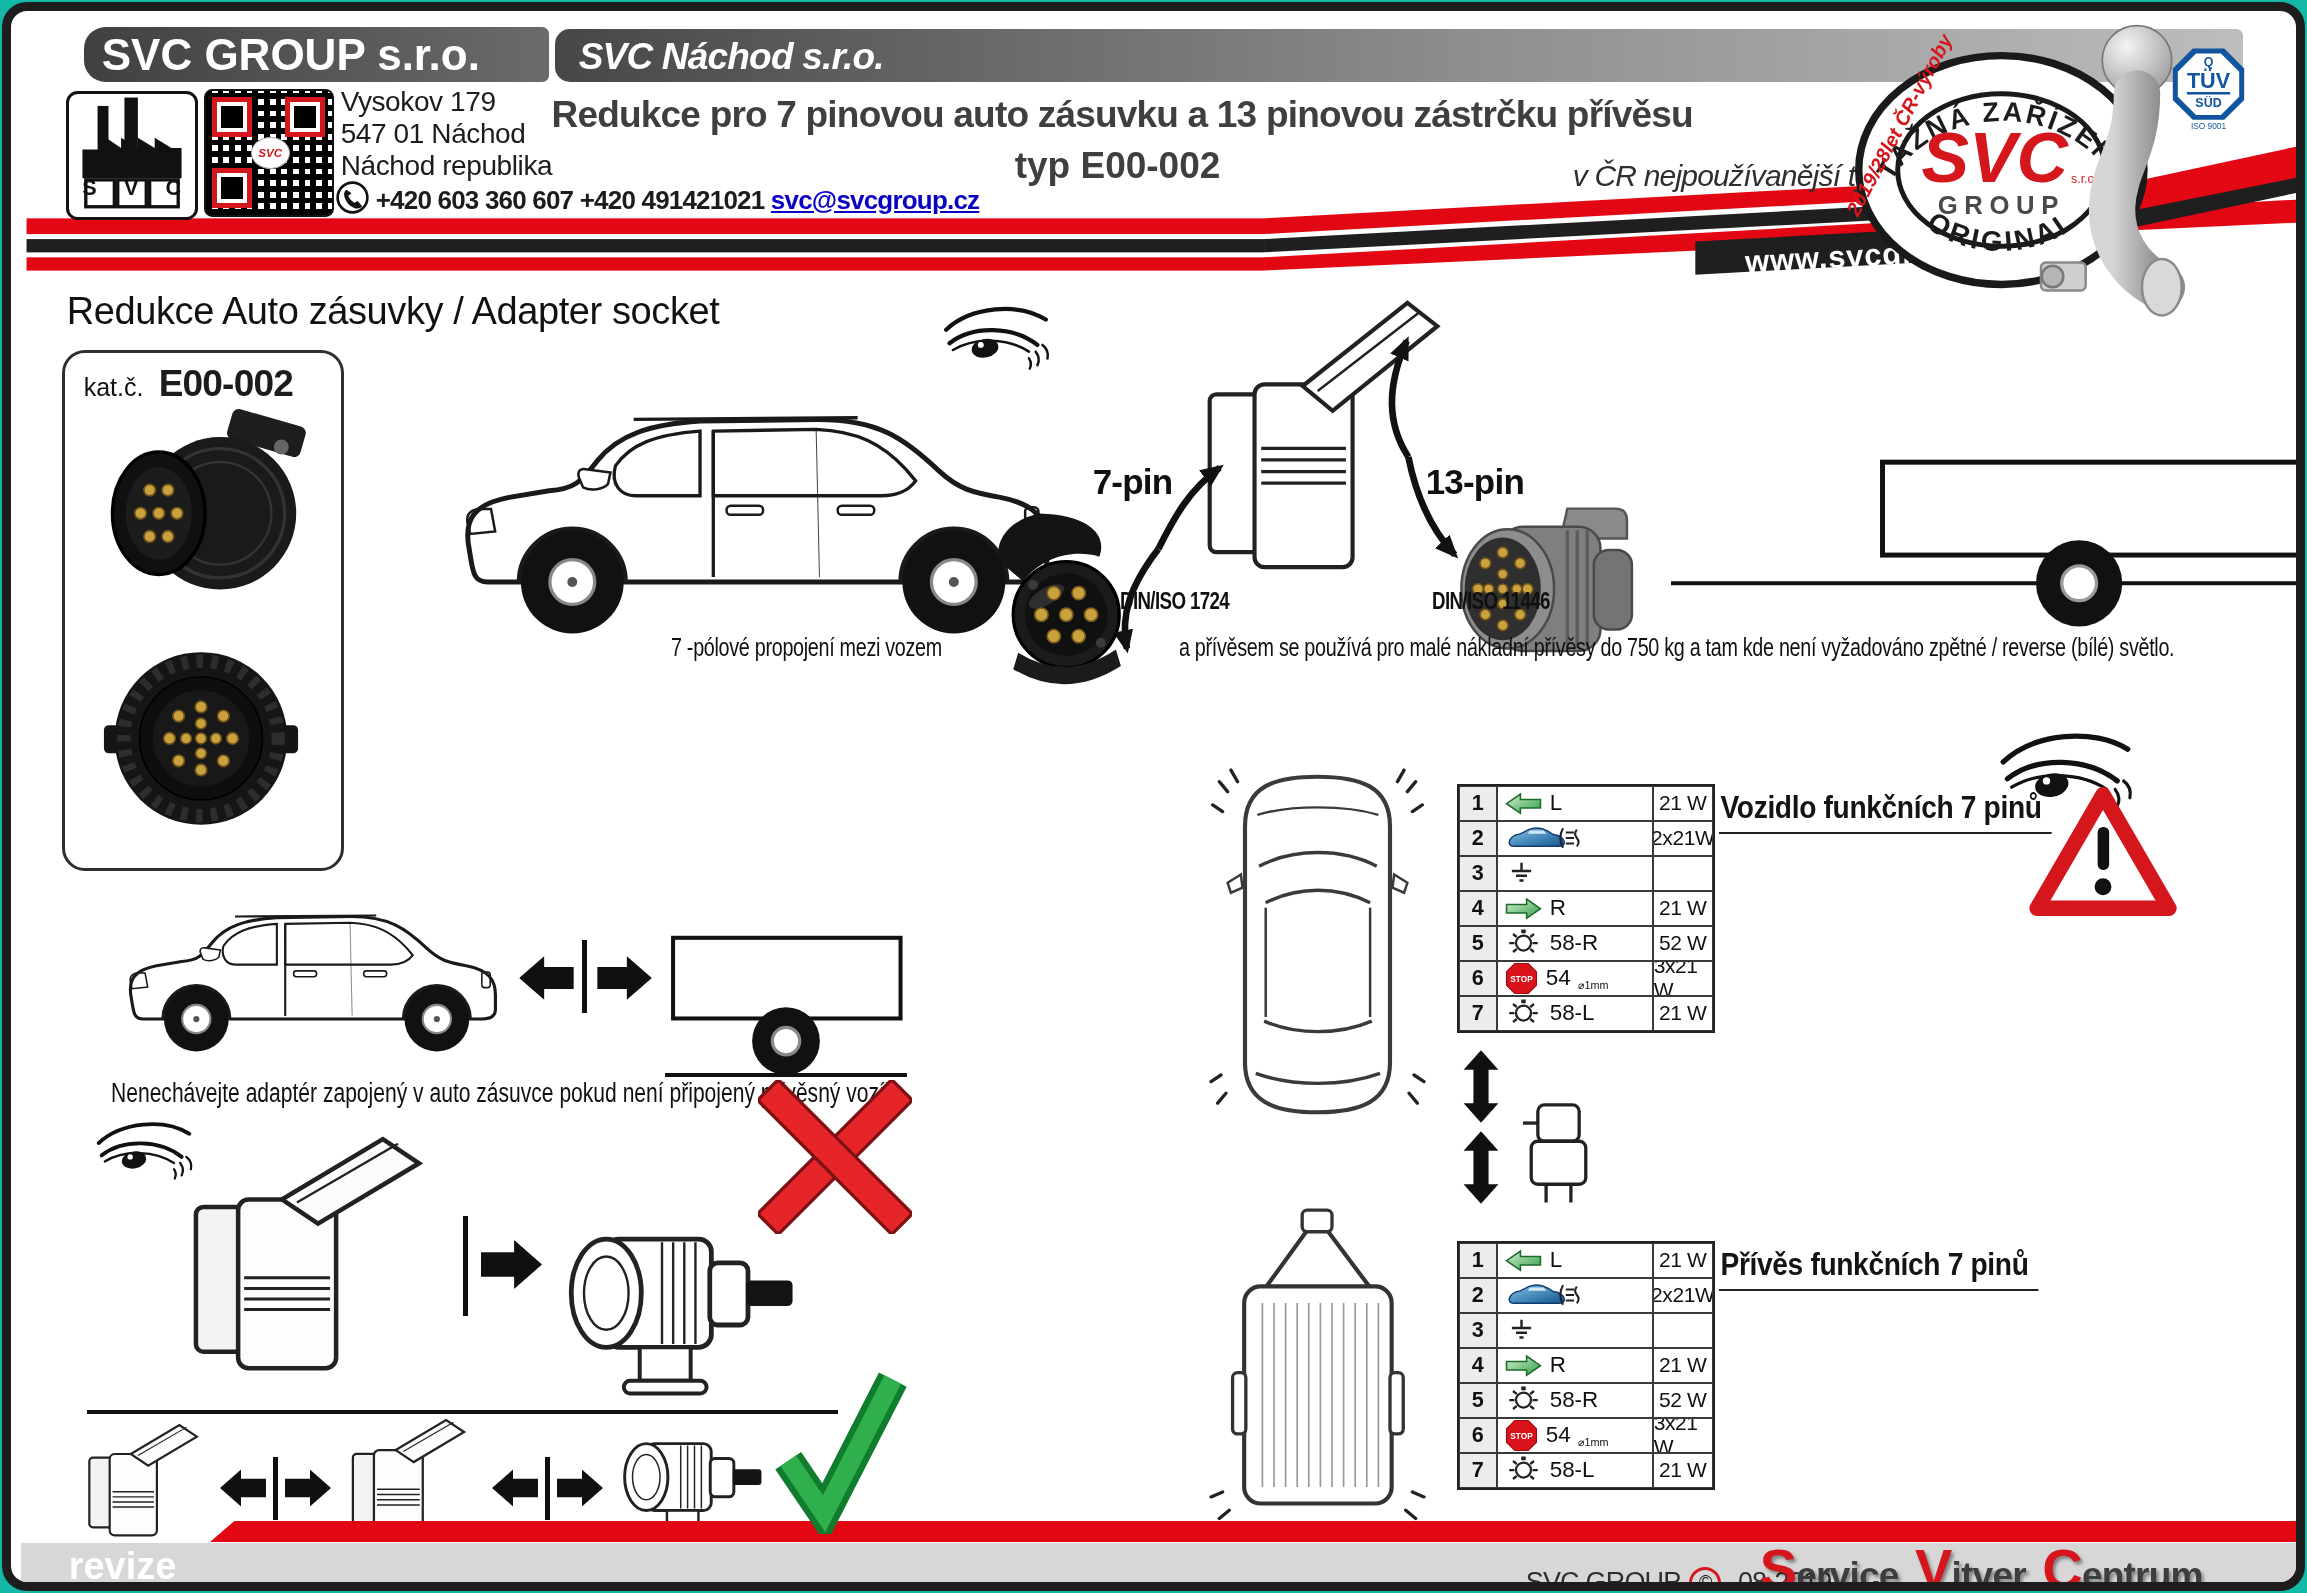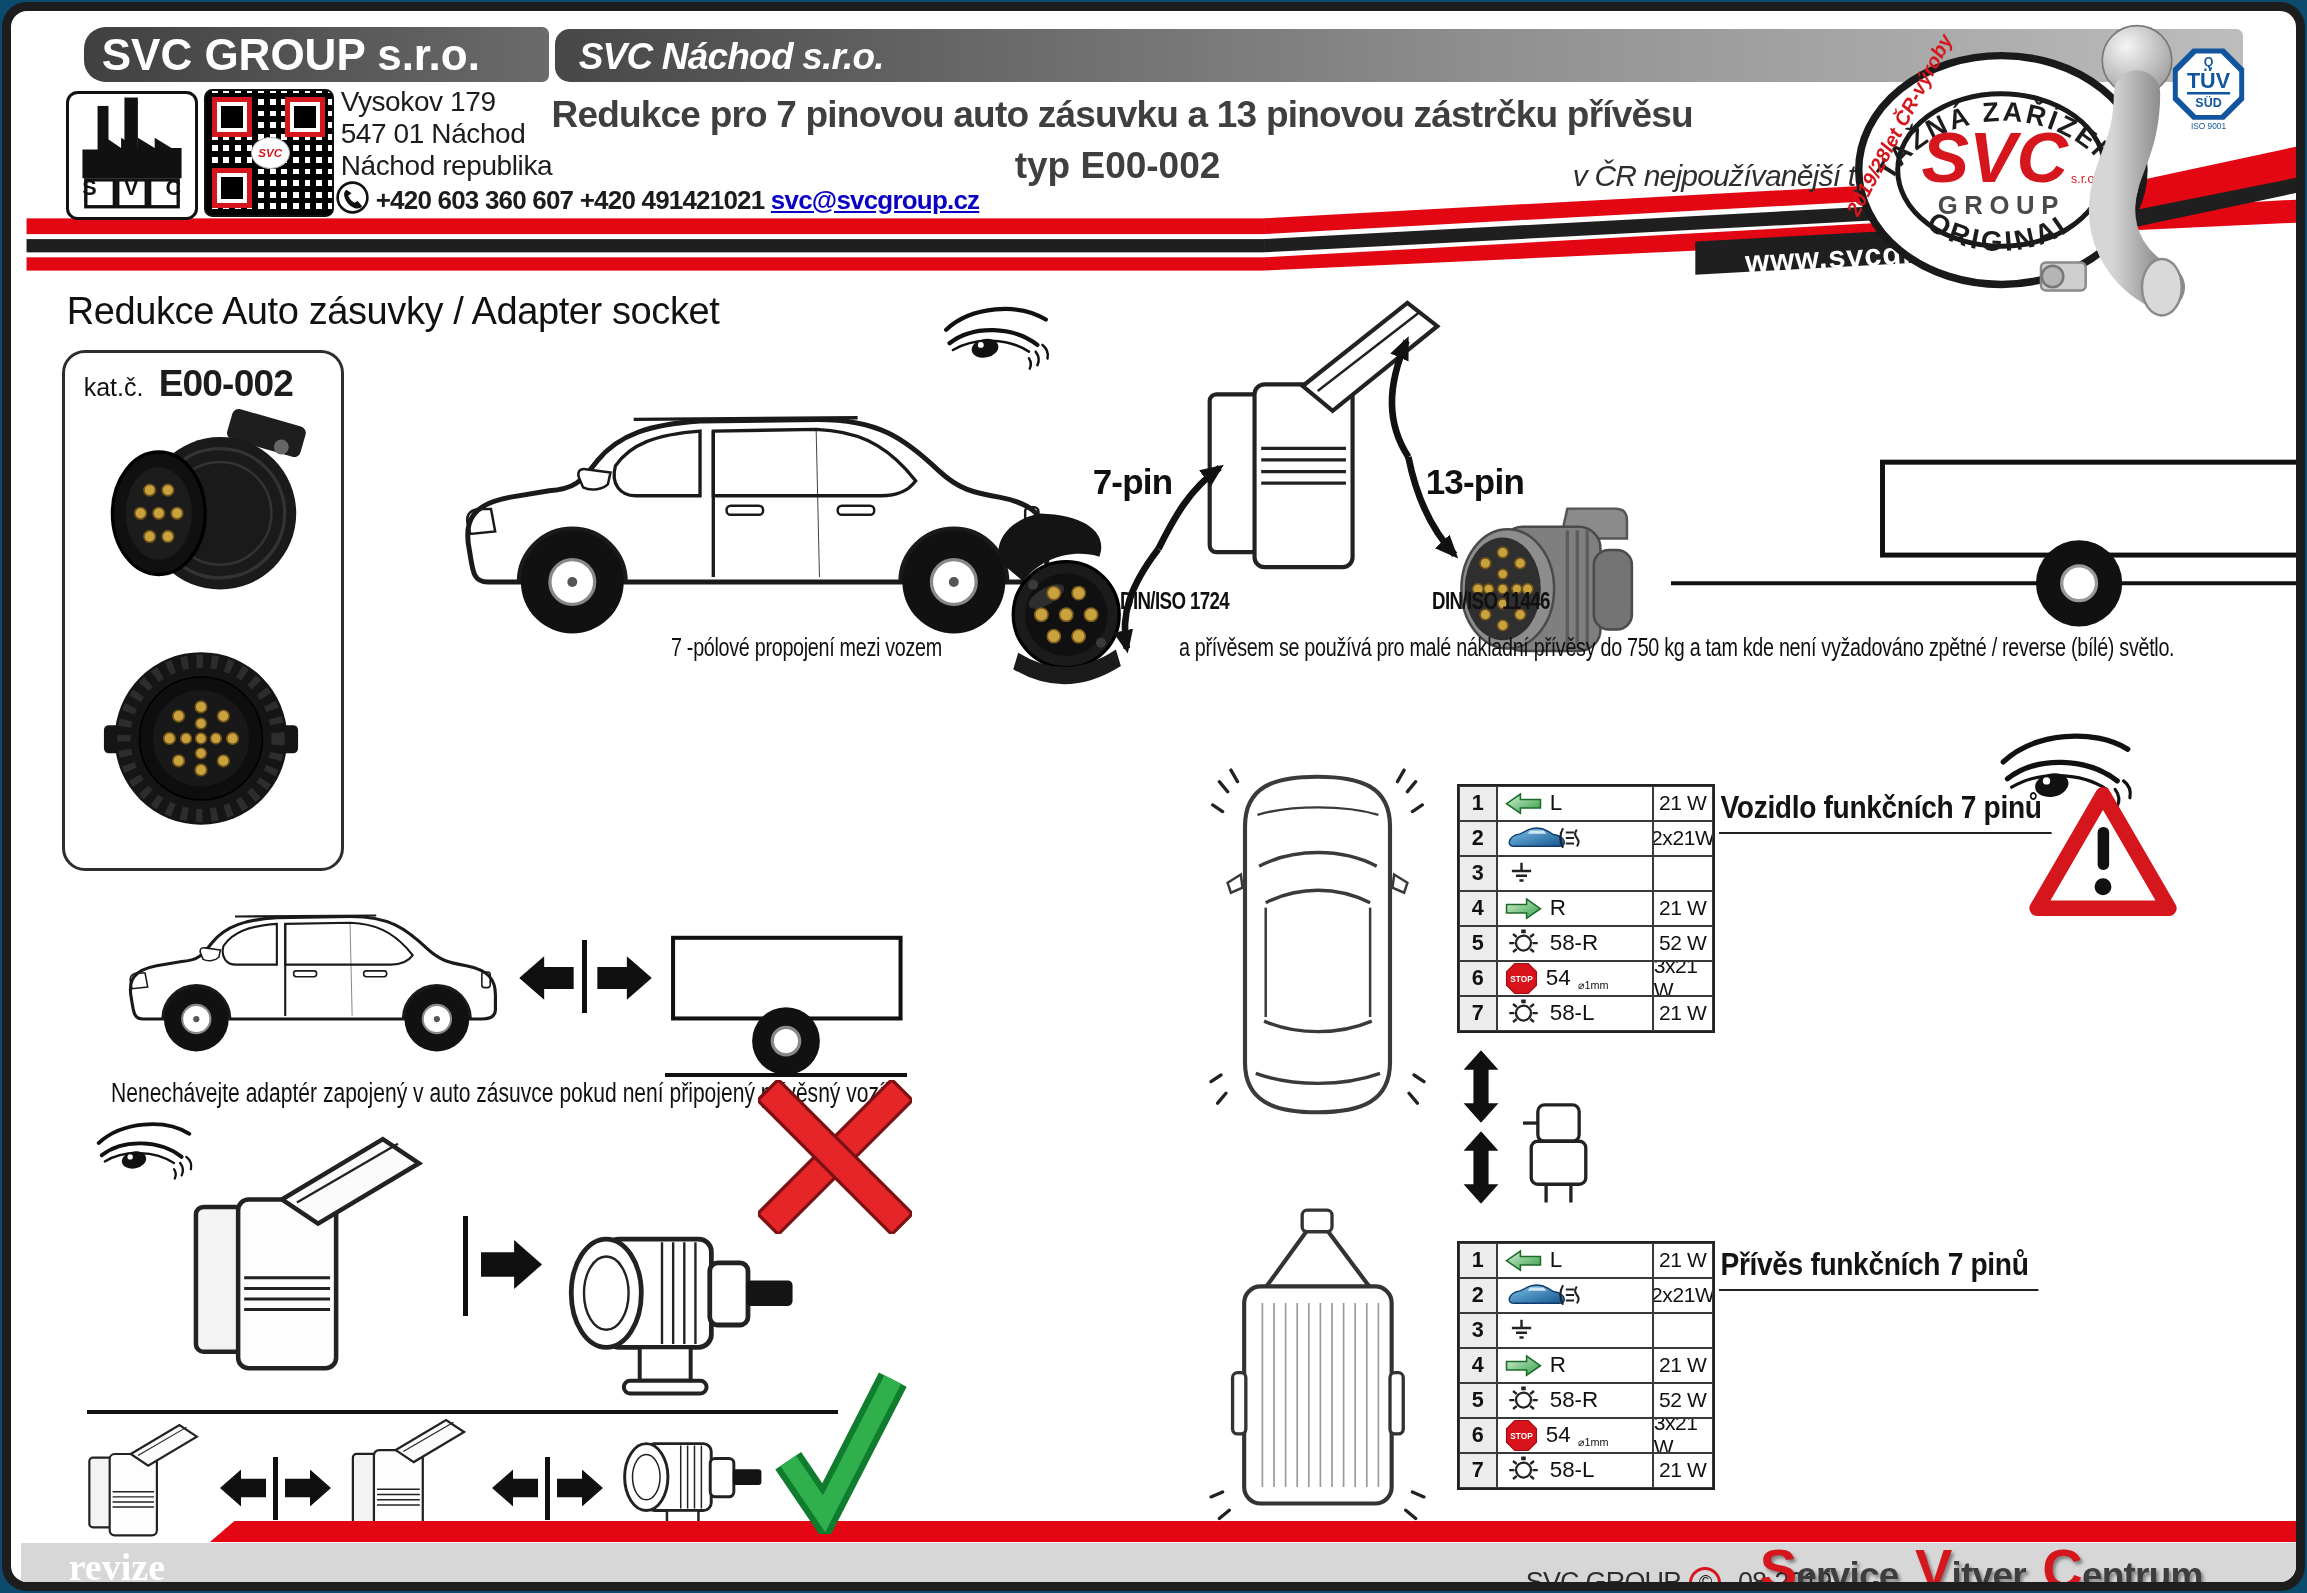--- a/index.html
+++ b/index.html
@@ -1,16 +1,16 @@
 <!DOCTYPE html>
 <html style="font-size:13.3px"><head>
 <meta charset="utf-8">
 <style>
   html,body{margin:0;padding:0;background:#fff;}
-  #canvas{position:relative;width:2307px;height:1593px;background:#0c4a6e;font-family:"Liberation Sans",sans-serif;overflow:hidden;}
+  #canvas{position:relative;width:2307px;height:1593px;background:#14b8a6;font-family:"Liberation Sans",sans-serif;overflow:hidden;}
   .sheet{position:absolute;inset:1.7px;border:9px solid #1d1d1d;border-radius:25px;background:#fff;overflow:hidden;}
   .abs{position:absolute;}
   svg{overflow:visible;}
   .hdr-bar1{background:linear-gradient(90deg,#404040,#6b6b6b);border-radius:21.6px 6.6px 6.6px 21.6px;z-index:2;}
   .hdr-bar2{background:linear-gradient(90deg,#474747,#8f8f8f 55%,#bdbdbd);border-radius:15px 6.6px 6.6px 15px;z-index:2;}
   .co1{color:#fff;font-weight:bold;font-size:44px;letter-spacing:0;line-height:55px;}
   .co2{color:#fff;font-weight:bold;font-style:italic;font-size:37px;letter-spacing:-0.8px;line-height:51px;}
   .addr{font-size:28px;color:#1c1c1c;line-height:32px;letter-spacing:-0.4px;z-index:3;}
   .phones{font-size:26px;font-weight:bold;color:#1c1c1c;letter-spacing:-0.8px;z-index:3;white-space:nowrap;}
   .email{color:#0a00c4;text-decoration:underline;font-weight:bold;}
@@ -31,21 +31,21 @@
   .tc{border:1.3px solid #3a3a3a;display:flex;align-items:center;overflow:hidden;}
   .num{background:#ececec;font-weight:bold;font-size:21.6px;justify-content:center;color:#111;}
   .fn{gap:7.5px;padding-left:7.5px;font-size:22.4px;color:#111;}
   .fn svg{flex:0 0 auto;}
   .sub{font-size:10.8px;align-self:flex-end;padding-bottom:2.5px;color:#111;}
   .wt{justify-content:center;font-size:21px;letter-spacing:-0.4px;color:#111;}
   .vbar{background:#0f0f0f;z-index:3;}
   .divline{background:#111;z-index:3;}
   .foot-gray{background:#d7d7d7;z-index:2;}
   .foot-red{background:#e30613;clip-path:polygon(25px 0,100% 0,100% 100%,0 100%);z-index:2;}
-  .revize{color:#fff;font-weight:bold;font-size:38px;z-index:3;font-family:Liberation Serif, serif;}
+  .revize{color:#fff;font-weight:bold;font-size:38px;z-index:3;}
   .copyline{display:flex;align-items:center;gap:8.3px;font-size:27px;color:#2e2e2e;z-index:3;letter-spacing:-0.8px;}
   .copyring{width:26.6px;height:26.6px;border:3.3px solid #d6161d;border-radius:50%;display:inline-flex;align-items:center;justify-content:center;font-size:18px;color:#111;}
   .brand{display:flex;gap:16.6px;align-items:baseline;z-index:3;}
   .bword{font-size:37px;font-weight:bold;color:#3d3d3d;text-shadow:2.5px 3.3px 3.3px rgba(0,0,0,.4);letter-spacing:-0.8px;}
   .bi{font-size:56px;color:#d6161d;}
   .stamp-side{color:#d6161d;font-size:20px;font-weight:bold;font-style:italic;transform:rotate(-62deg);transform-origin:left top;z-index:4;white-space:nowrap;}
 </style>
 </head>
 <body>
 

